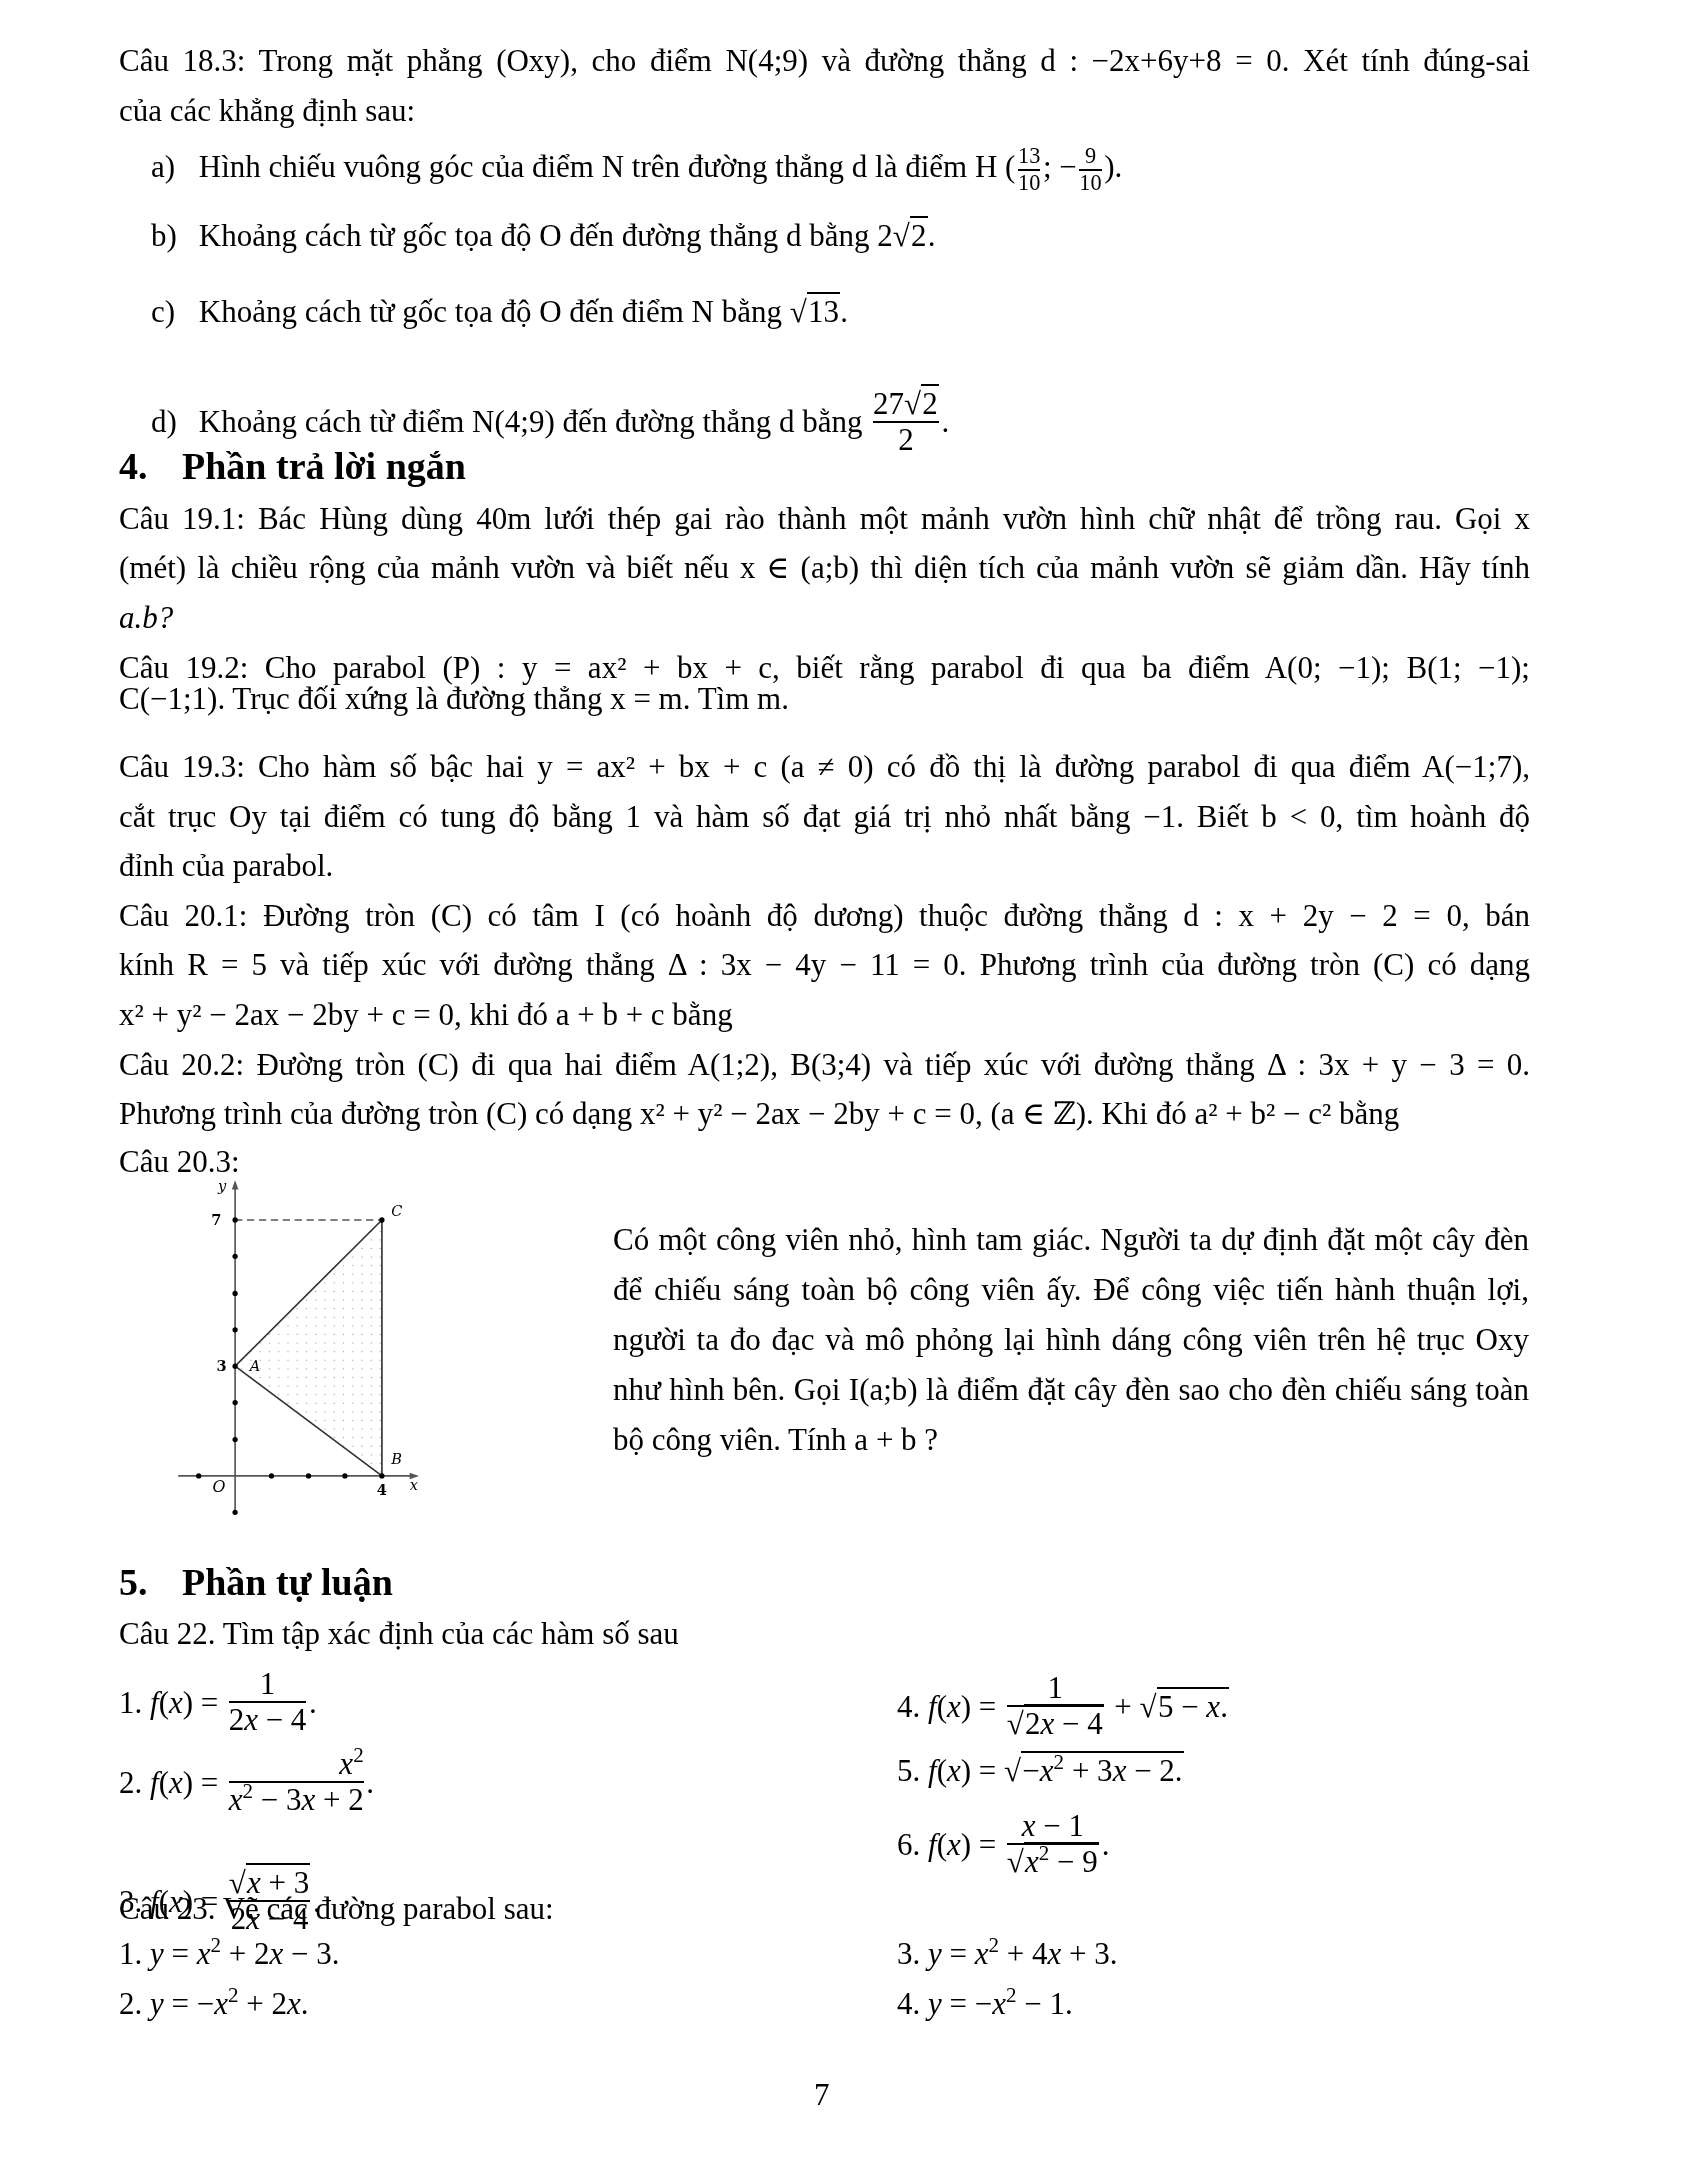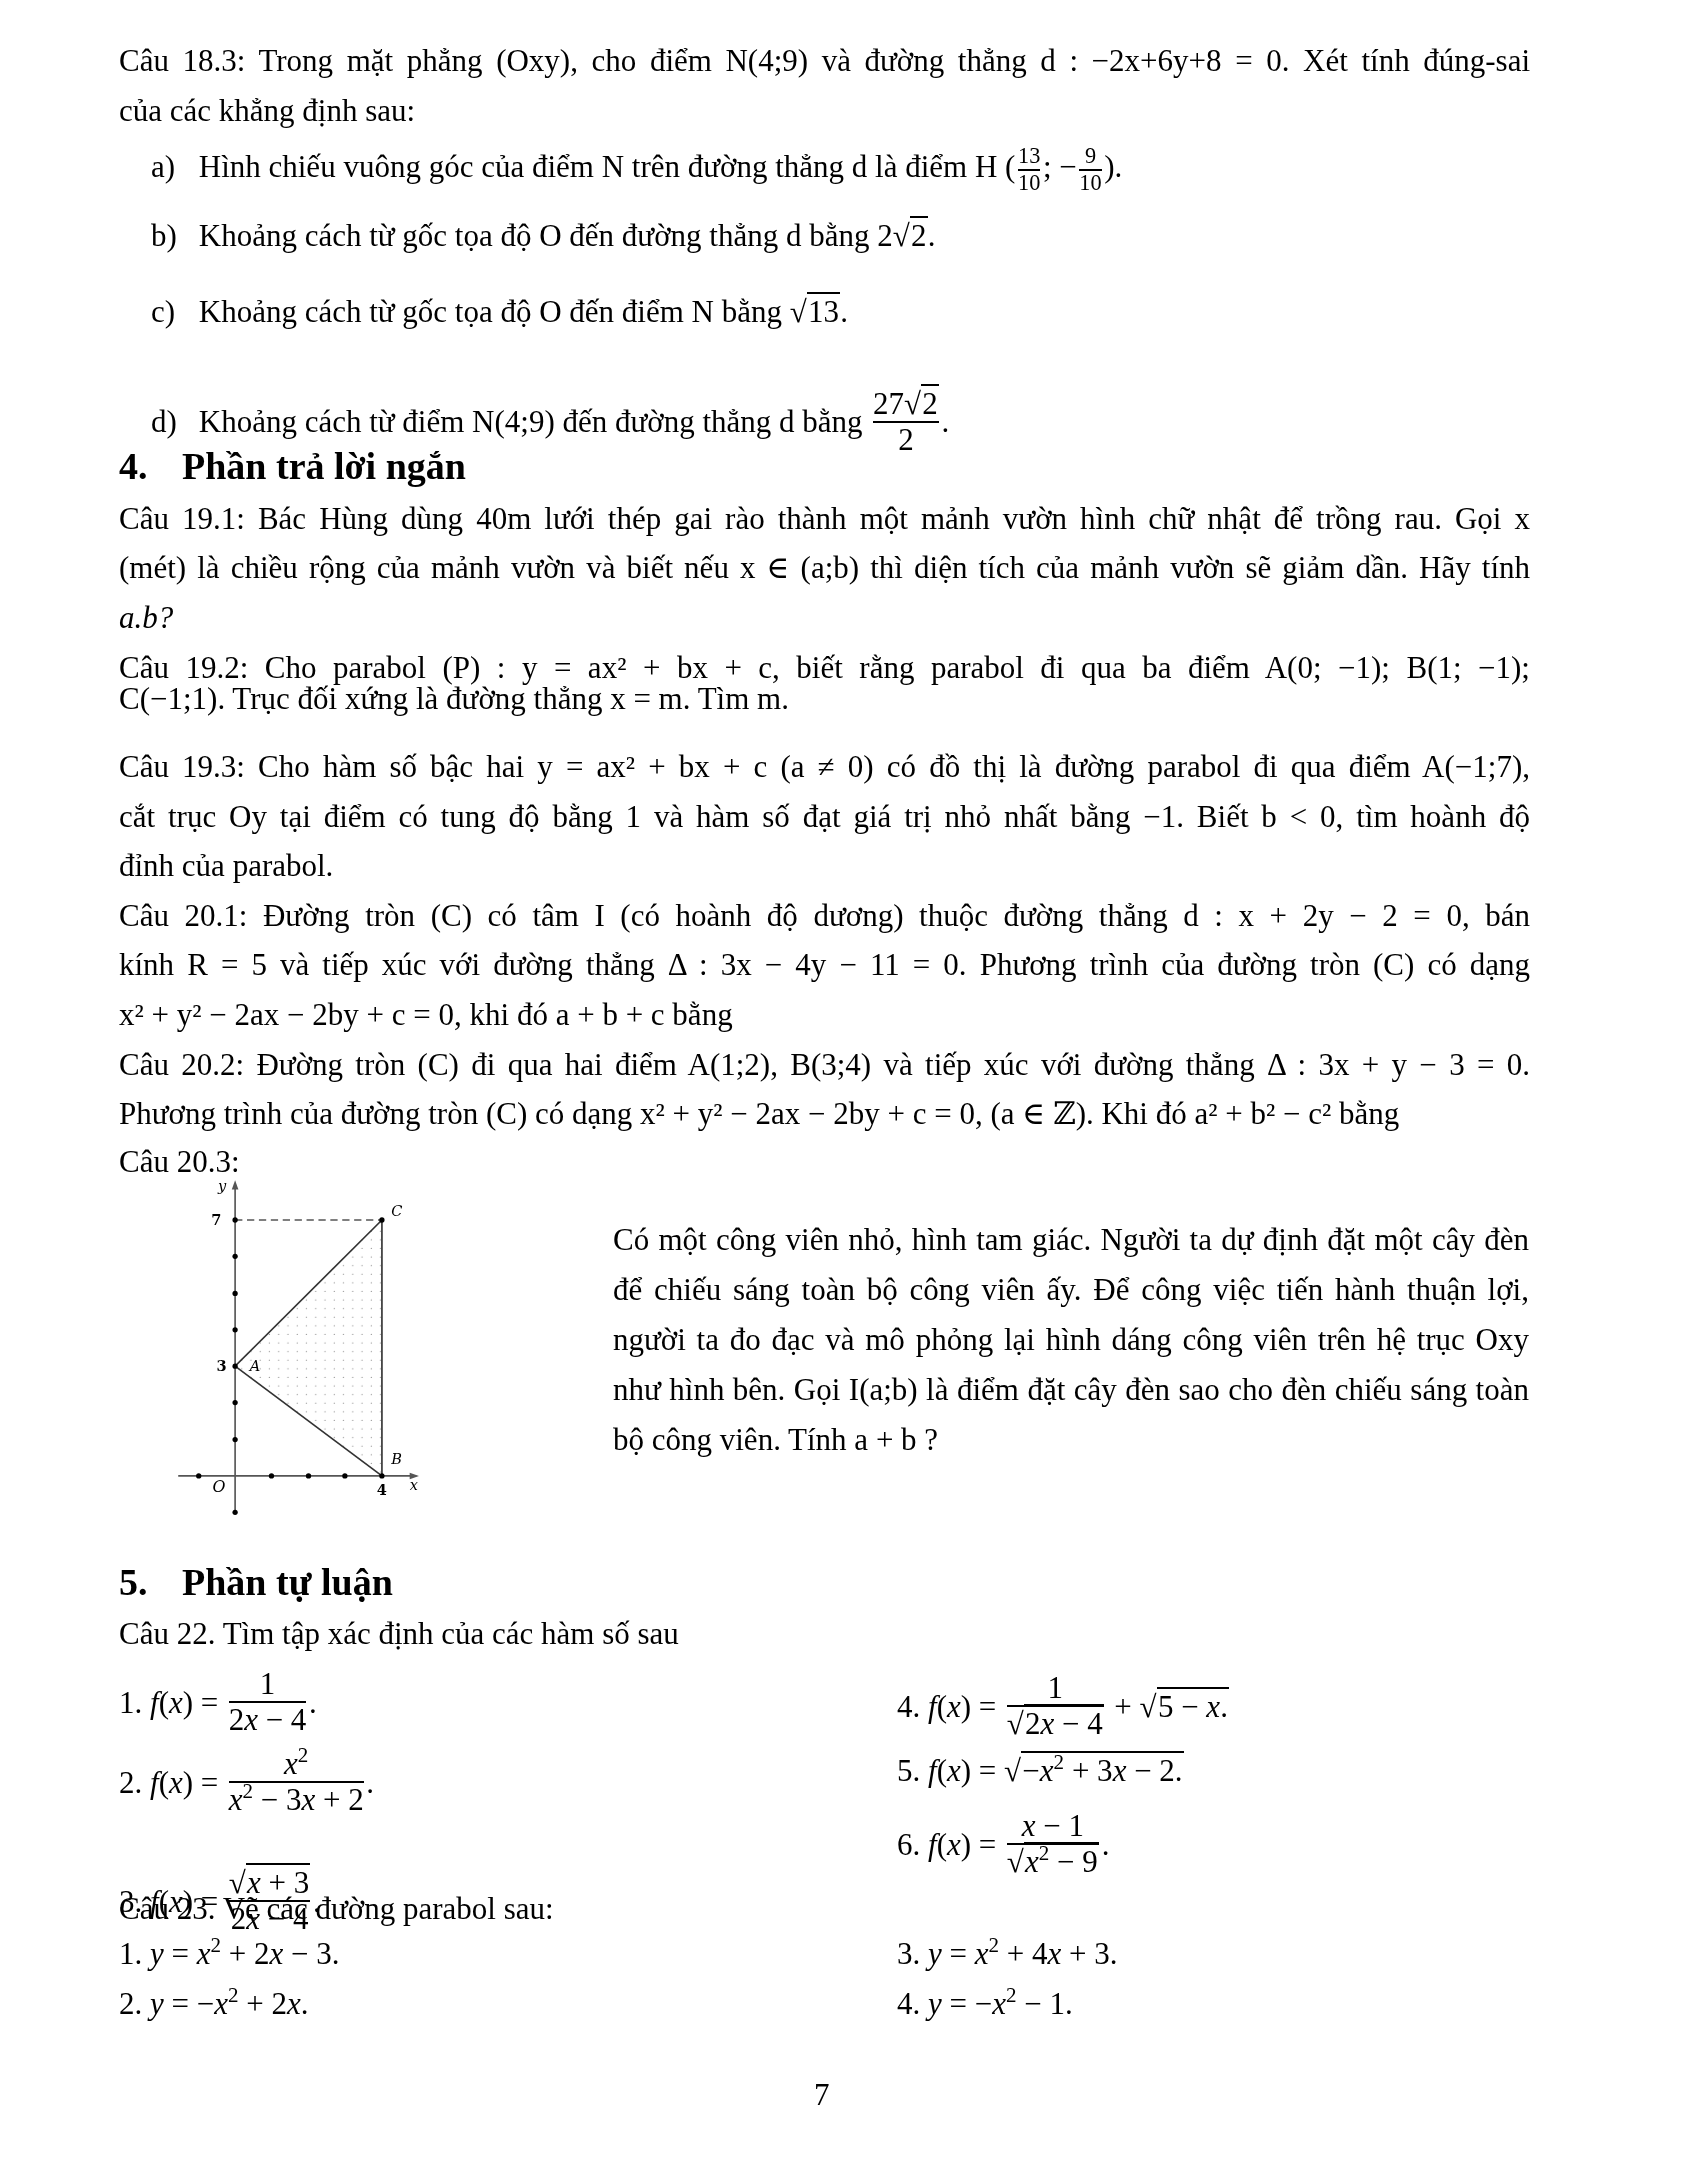--- a/index.html
+++ b/index.html
@@ -151,21 +151,21 @@
 
 <div class="line" style="top:1618px;">
   <span class="b">Câu 22.</span>
   <span>Tìm tập xác định của các hàm số sau</span>
 </div>
 
 <div class="fn" style="left:119px; top:1667px;">
   <span>1.</span> <span class="i">f</span>(<span class="i">x</span>) = <span class="frac" style="vertical-align:-17px;"><span>1</span><span class="den">2<span class="i">x</span> − 4</span></span>.
 </div>
 <div class="fn" style="left:119px; top:1747px;">
-  <span>2.</span> <span class="i">f</span>(<span class="i">x</span>) = <span class="frac" style="vertical-align:-17px;"><span><span class="i">x</span><sup>2</sup></span><span class="den"><span class="i">x</span><sup>2</sup> − 3<span class="i">x</span> + 2</span></span>.
+  <span>2.</span> <span class="i">f</span>(<span class="i">x</span>) = <span class="frac" style="vertical-align:-17px;text-align:right;"><span><span class="i">x</span><sup>2</sup></span><span class="den"><span class="i">x</span><sup>2</sup> − 3<span class="i">x</span> + 2</span></span>.
 </div>
 <div class="fn" style="left:119px; top:1826px;margin-top:40px;">
   <span>3.</span> <span class="i">f</span>(<span class="i">x</span>) = <span class="frac" style="vertical-align:-17px;"><span><span class="sqrt">√<span class="rad"><span class="i">x</span> + 3</span></span></span><span class="den">2<span class="i">x</span> − 4</span></span>.
 </div>
 
 <div class="fn" style="left:897px; top:1671px;">
   <span>4.</span> <span class="i">f</span>(<span class="i">x</span>) = <span class="frac" style="vertical-align:-17px;"><span>1</span><span class="den"><span class="sqrt">√<span class="rad">2<span class="i">x</span> − 4</span></span></span></span> + <span class="sqrt">√<span class="rad">5 − <span class="i">x</span>.</span></span>
 </div>
 <div class="fn" style="left:897px; top:1755px;">
   <span>5.</span> <span class="i">f</span>(<span class="i">x</span>) = <span class="sqrt">√<span class="rad">−<span class="i">x</span><sup>2</sup> + 3<span class="i">x</span> − 2.</span></span>

